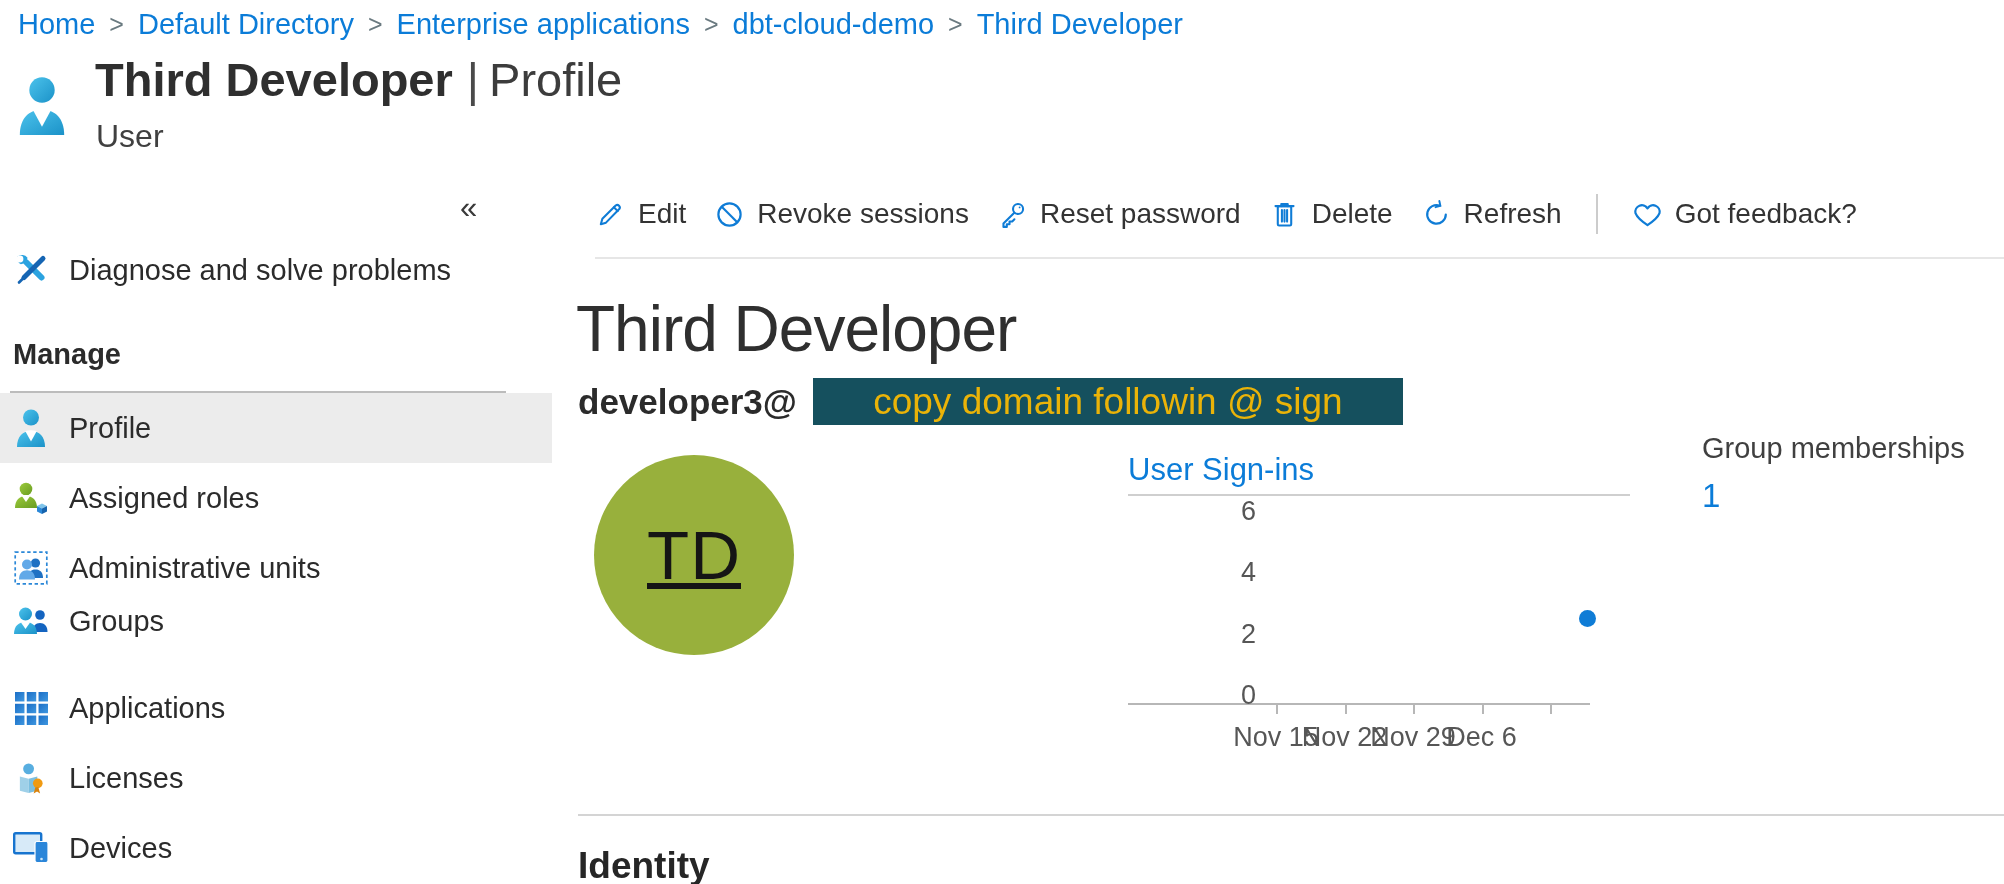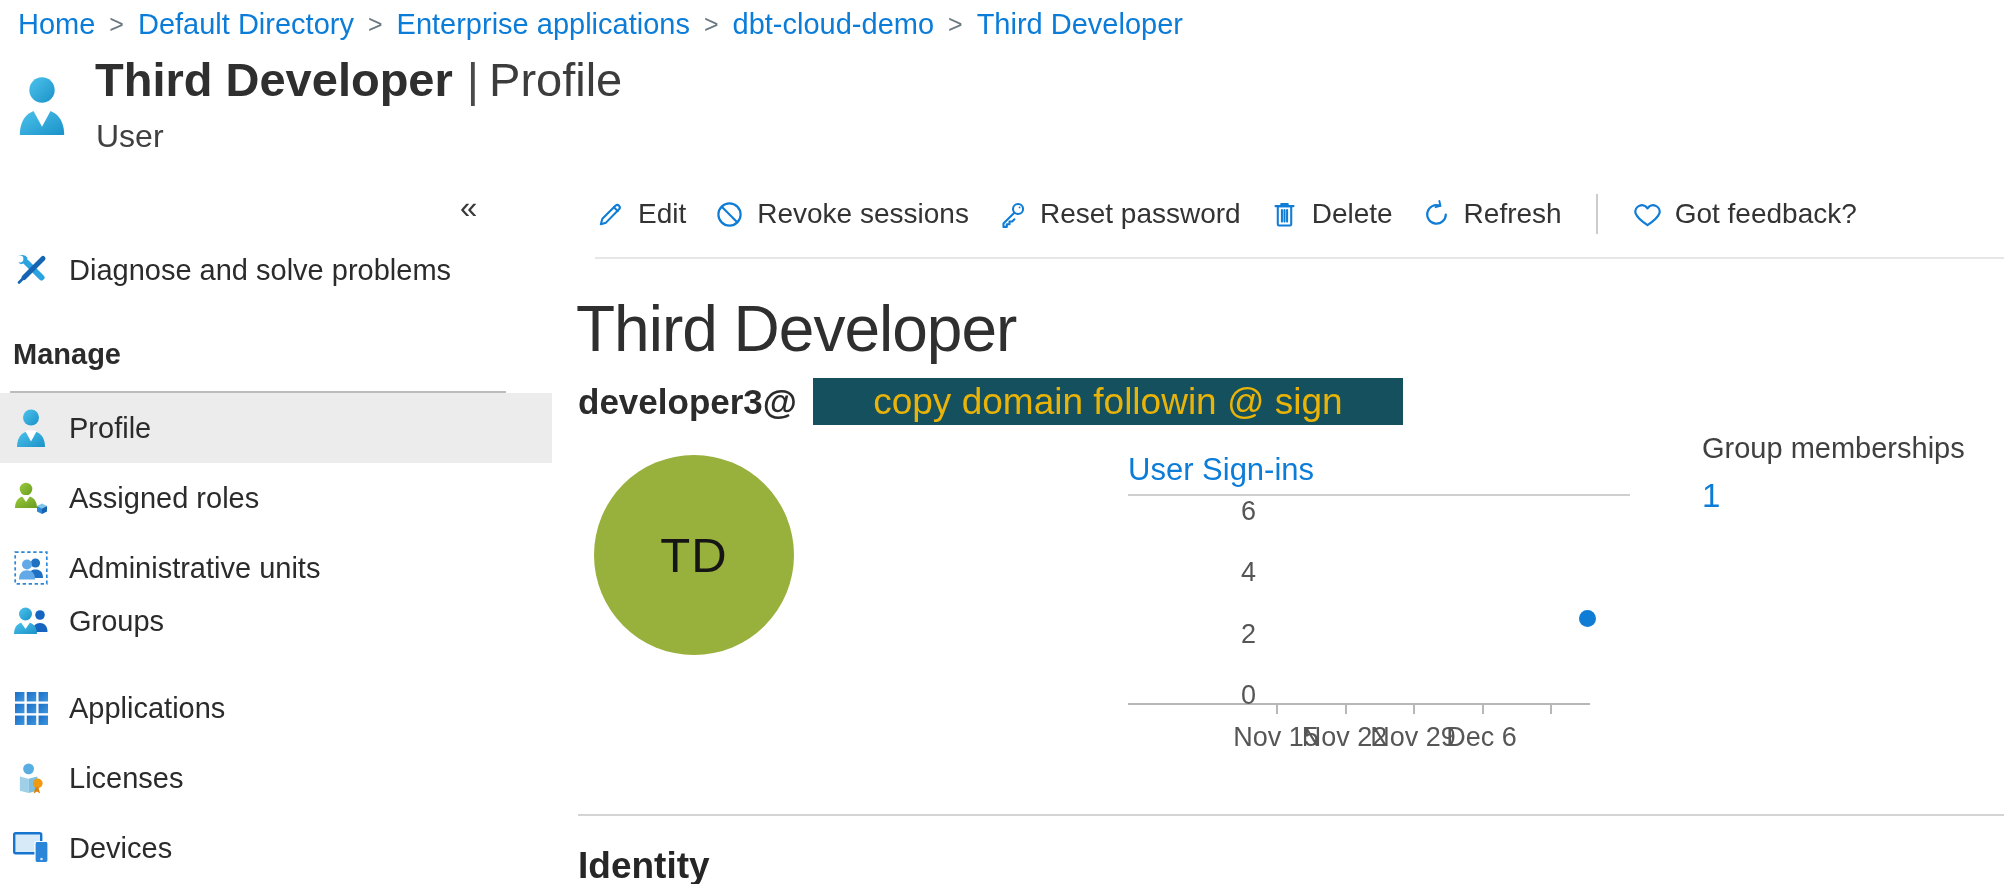--- a/index.html
+++ b/index.html
@@ -40,21 +40,21 @@
   
   .main-title { position:absolute; left:576px; top:292px; font-size:64px; font-weight:400;
                 letter-spacing:-1px; color:#2f2f2f; white-space:nowrap; }
   .email-row { position:absolute; left:578px; top:378px; display:flex; align-items:center; gap:16px; }
   .email-prefix { font-size:35px; font-weight:700; color:#2b2b2b; }
   .redaction-box { width:590px; height:47px; background:#15505e; display:flex; align-items:center; justify-content:center; }
   .redaction-box span { font-size:37px; font-weight:400; color:#eab308; white-space:nowrap; }
 
   .avatar { position:absolute; left:594px; top:455px; width:200px; height:200px; border-radius:50%;
             background:#98b03c; display:flex; align-items:center; justify-content:center;
-            font-size:49px; color:#151515; letter-spacing:1px; }
+            font-size:69px; color:#151515; letter-spacing:1px;text-decoration:underline; }
 
   
   .chart { position:absolute; left:1128px; top:450px; width:502px; height:330px; }
   .chart-title { position:absolute; left:0; top:2px; font-size:31px; color:#0b7cd8; text-decoration:none; cursor:pointer; }
   .chart-title-div { position:absolute; left:0; top:44px; width:502px; height:2px; background:#cfcfcf; }
   .plot { position:absolute; left:0; top:0; width:502px; height:330px; }
   .y-lab { position:absolute; width:128px; text-align:right; font-size:27px; color:#565656; }
   .x-lab { position:absolute; width:130px; text-align:center; font-size:27px; color:#565656; }
   .baseline { position:absolute; left:0; top:253px; width:462px; height:2px; background:#b7b7b7; }
   .tick { position:absolute; top:253px; width:2px; height:11px; background:#b7b7b7; }

